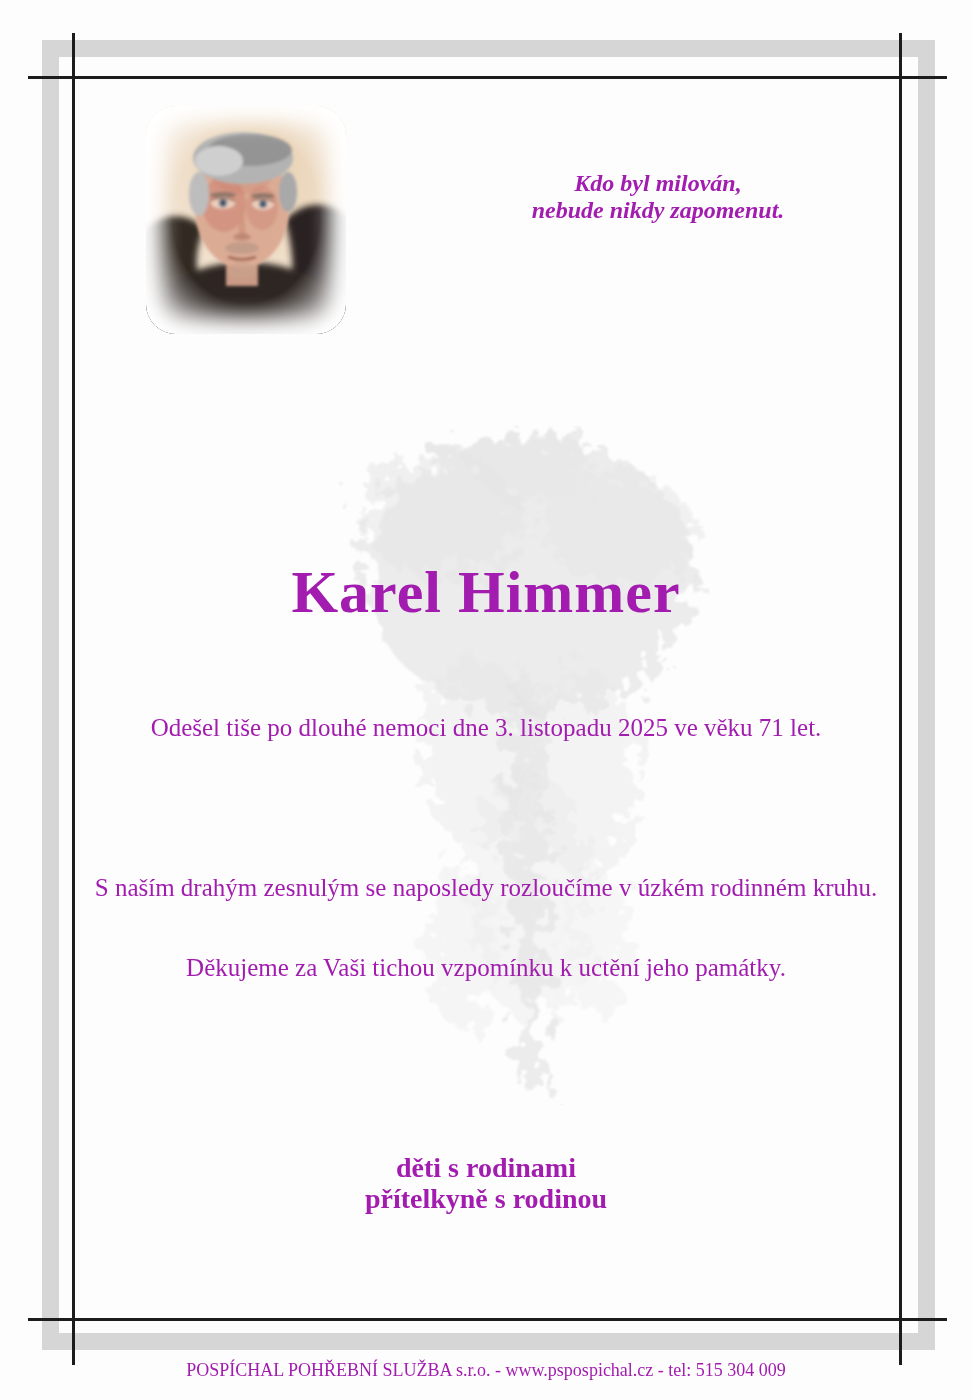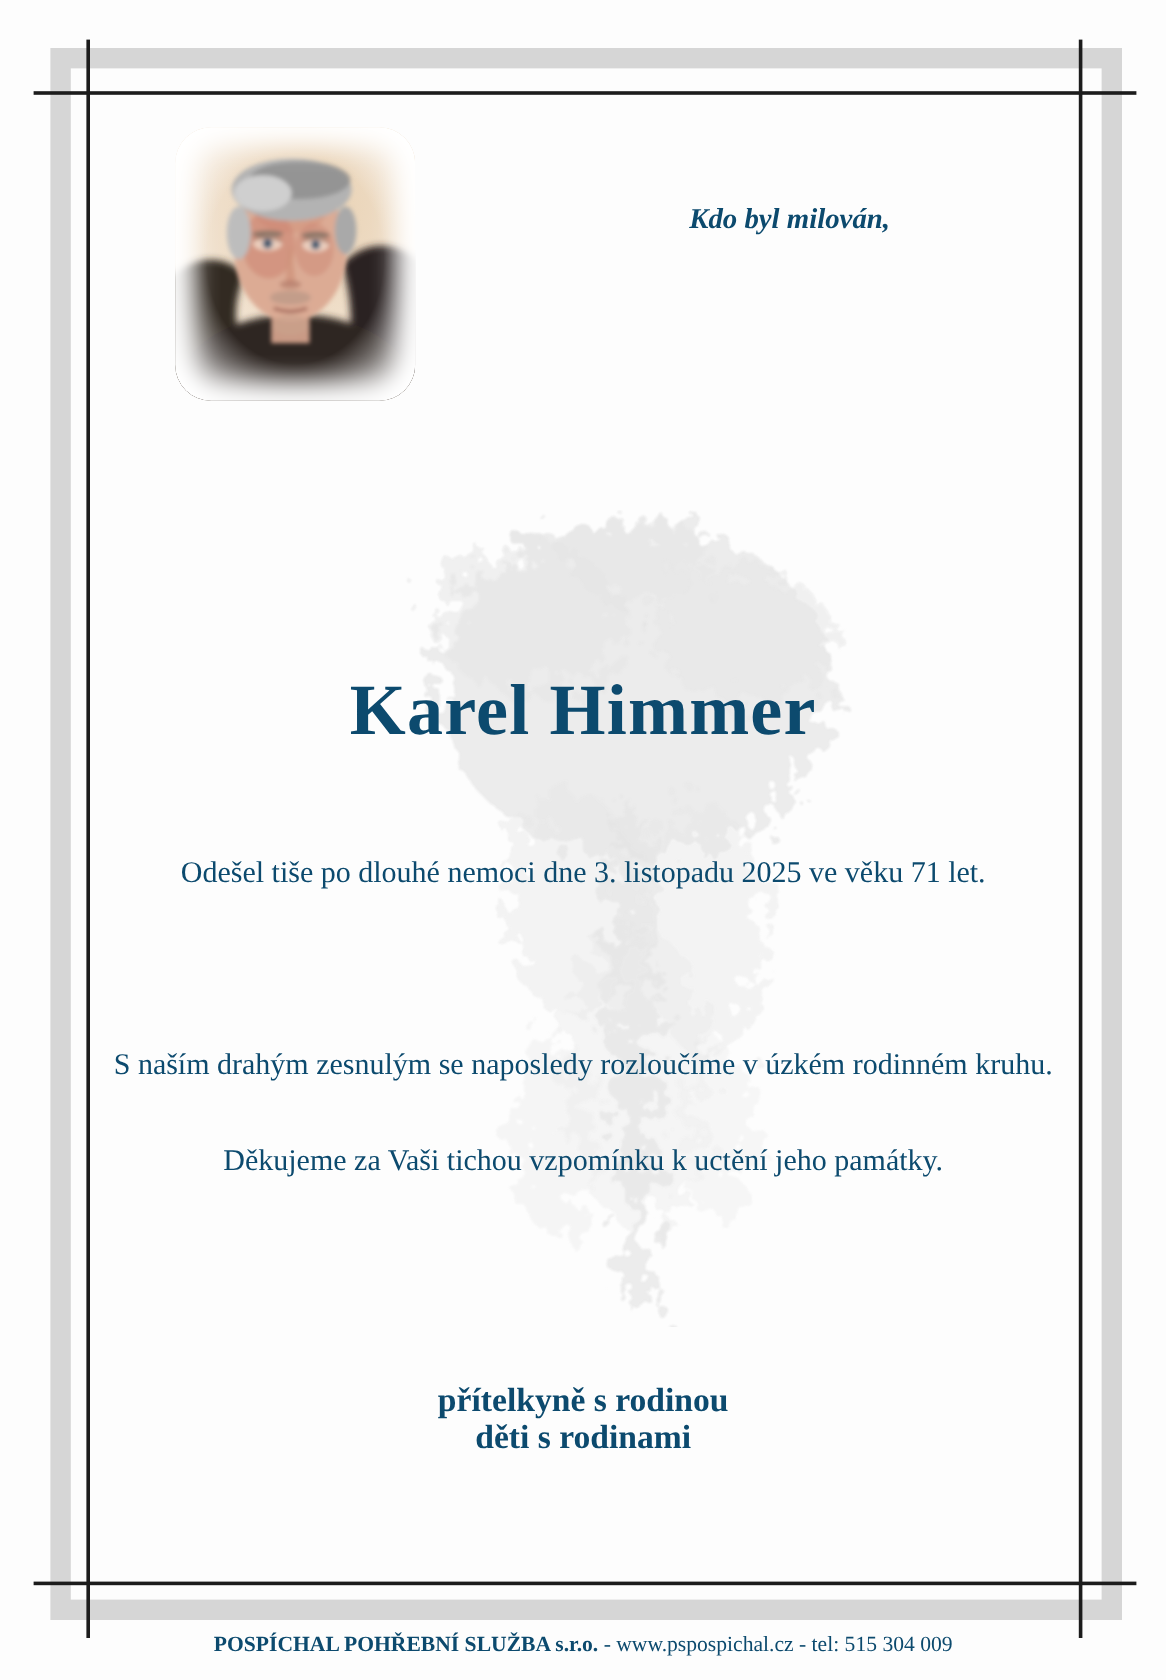--- a/index.html
+++ b/index.html
@@ -1,18 +1,18 @@
 <!DOCTYPE html>
 <html><head>
 <meta charset="utf-8">
 <style>
   html,body{margin:0;padding:0;background:#ffffff;}
   .page{
     position:relative;width:972px;height:1400px;background:#fdfdfd;
-    font-family:"Liberation Serif","DejaVu Serif",serif;color:#0c4a6e;overflow:hidden;
+    font-family:"Liberation Serif","DejaVu Serif",serif;color:#a21caf;overflow:hidden;
   }
   
   .frame-gray{
     position:absolute;left:42px;top:40px;width:893px;height:1310px;
     border:17px solid #d6d6d6;box-sizing:border-box;
   }
   .fl{position:absolute;background:#1c1c1c;}
   .fl-top{left:28px;top:76px;width:919px;height:3px;}
   .fl-bottom{left:28px;top:1318px;width:919px;height:3px;}
   .fl-left{left:72px;top:33px;width:3px;height:1332px;}
@@ -38,21 +38,21 @@
   }
   .announcement{top:382px;font-size:25px;line-height:30px;}
   .name{top:558px;font-size:60px;font-weight:bold;letter-spacing:1px;margin:0;}
   .death-info{top:714px;font-size:25px;text-align:center;}
   .farewell{top:874px;font-size:25px;}
   .thanks{top:954px;font-size:25px;}
   .on-behalf{top:1088px;font-size:24px;}
   .on-behalf span{text-decoration:underline;text-underline-offset:4px;text-decoration-thickness:2px;}
   .mourners{top:1152px;font-size:28px;font-weight:bold;line-height:31px;}
   .footer{top:1360px;font-size:18px;}
-  .footer .bold{font-weight:bold;text-align:center;}
+  .footer .bold{font-weight:normal;text-align:center;}
 </style>
 </head>
 <body>
 
 <div class="page">
 
   <div class="frame-gray"></div>
   <div class="fl fl-top"></div>
   <div class="fl fl-bottom"></div>
   <div class="fl fl-left"></div>
@@ -129,34 +129,35 @@
         <ellipse cx="96" cy="142" rx="17" ry="6" fill="#b29483" opacity="0.6"></ellipse>
         <path d="M82,151 Q96,156 110,151" stroke="#9c5f52" stroke-width="2.5" fill="none"></path>
         <ellipse cx="96" cy="165" rx="15" ry="9" fill="#c9a18c" opacity="0.65"></ellipse>
       </g>
     </svg>
     <div class="vignette"></div>
   </div>
 
   <div class="quote">
     <div>Kdo byl milován,</div>
+    <div>nebude nikdy zapomenut.</div>
   </div>
 
 
   <h1 class="txt name">Karel Himmer</h1>
 
   <div class="txt death-info">Odešel tiše po dlouhé nemoci dne 3. listopadu 2025 ve věku 71 let.</div>
 
   <div class="txt thanks">Děkujeme za Vaši tichou vzpomínku k uctění jeho památky.</div>
 
   <div class="txt farewell">S naším drahým zesnulým se naposledy rozloučíme v úzkém rodinném kruhu.</div>
 
 
   <div class="txt mourners">
+    <div>děti s rodinami</div>
     <div>přítelkyně s rodinou</div>
-    <div>děti s rodinami</div>
   </div>
 
   <div class="txt footer">
     <span class="bold">POSPÍCHAL POHŘEBNÍ SLUŽBA s.r.o.</span><span> - www.pspospichal.cz - tel: 515 304 009</span>
   </div>
 
 </div>
 
 </body></html>

